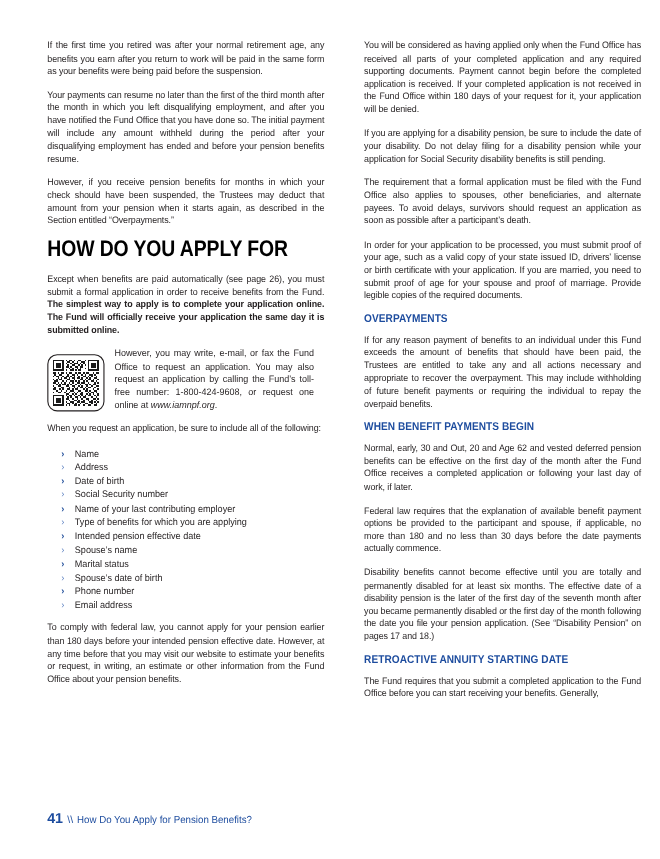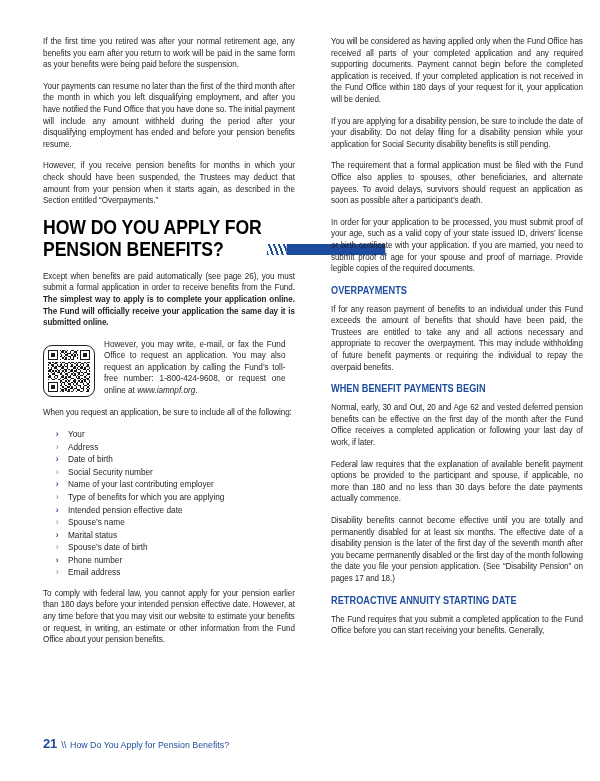--- a/index.html
+++ b/index.html
@@ -190,27 +190,20 @@
 <div class="page">
   <div class="cols">
 
     <div class="col">
 
       <p class="body">If the first time you retired was after your normal retirement age, any benefits you earn after you return to work will be paid in the same form as your benefits were being paid before the suspension.</p>
       <p class="body">Your payments can resume no later than the first of the third month after the month in which you left disqualifying employment, and after you have notified the Fund Office that you have done so. The initial payment will include any amount withheld during the period after your disqualifying employment has ended and before your pension benefits resume.</p>
       <p class="body">However, if you receive pension benefits for months in which your check should have been suspended, the Trustees may deduct that amount from your pension when it starts again, as described in the Section entitled “Overpayments.”</p>
 
       <div class="main-head">HOW DO YOU APPLY FOR</div>
-      <div class="head-line2">
-        <div class="main-head" style="margin:0;">PENSION BENEFITS?</div>
-        <span class="head-rule">
-          <span class="hatch"></span>
-          <span class="barblue"></span>
-        </span>
-      </div>
 
       <p class="body" style="margin-top:11px;"><span>Except when benefits are paid automatically (see page 26), you must submit a formal application in order to receive benefits from the Fund. </span><b>The simplest way to apply is to complete your application online. The Fund will officially receive your application the same day it is submitted online.</b></p>
 
       <div class="qr-block">
         <div class="qr">
           <svg viewBox="0 0 29 29" shape-rendering="crispEdges">
             <rect width="29" height="29" fill="#ffffff"></rect>
             <g fill="#1a1a1a">
               <rect x="0" y="0" width="7" height="1"></rect>
                 <rect x="0" y="6" width="7" height="1"></rect>
@@ -448,21 +441,21 @@
                 <rect x="26" y="28" width="2" height="1"></rect>
             </g>
           </svg>
         </div>
         <p class="qr-text"><span>However, you may write, e-mail, or fax the Fund Office to request an application. You may also request an application by calling the Fund’s toll-free number: 1-800-424-9608, or request one online at </span><span class="ital">www.iamnpf.org</span><span>.</span></p>
       </div>
 
       <p class="body">When you request an application, be sure to include all of the following:</p>
 
       <ul class="blist">
-        <li class="strong"><span class="chev">›</span><span>Your</span></li>
+        <li class="strong"><span class="chev">›</span><span>Name</span></li>
         <li class="light"><span class="chev">›</span><span>Address</span></li>
         <li class="strong"><span class="chev">›</span><span>Date of birth</span></li>
         <li class="light"><span class="chev">›</span><span>Social Security number</span></li>
         <li class="strong"><span class="chev">›</span><span>Name of your last contributing employer</span></li>
         <li class="light"><span class="chev">›</span><span>Type of benefits for which you are applying</span></li>
         <li class="strong"><span class="chev">›</span><span>Intended pension effective date</span></li>
         <li class="light"><span class="chev">›</span><span>Spouse’s name</span></li>
         <li class="strong"><span class="chev">›</span><span>Marital status</span></li>
         <li class="light"><span class="chev">›</span><span>Spouse’s date of birth</span></li>
         <li class="strong"><span class="chev">›</span><span>Phone number</span></li>
@@ -486,17 +479,17 @@
       <p class="body">Federal law requires that the explanation of available benefit payment options be provided to the participant and spouse, if applicable, no more than 180 and no less than 30 days before the date payments actually commence.</p>
       <p class="body">Disability benefits cannot become effective until you are totally and permanently disabled for at least six months. The effective date of a disability pension is the later of the first day of the seventh month after you became permanently disabled or the first day of the month following the date you file your pension application. (See “Disability Pension” on pages 17 and 18.)</p>
 
       <div class="subhead">RETROACTIVE ANNUITY STARTING DATE</div>
       <p class="body">The Fund requires that you submit a completed application to the Fund Office before you can start receiving your benefits. Generally,</p>
     </div>
 
   </div>
 
   <div class="footer">
-    <span class="pagenum">21</span>
+    <span class="pagenum">41</span>
     <span class="slashes">\\</span>
     <span class="ftitle">How Do You Apply for Pension Benefits?</span>
   </div>
 </div>
 
 </body></html>

